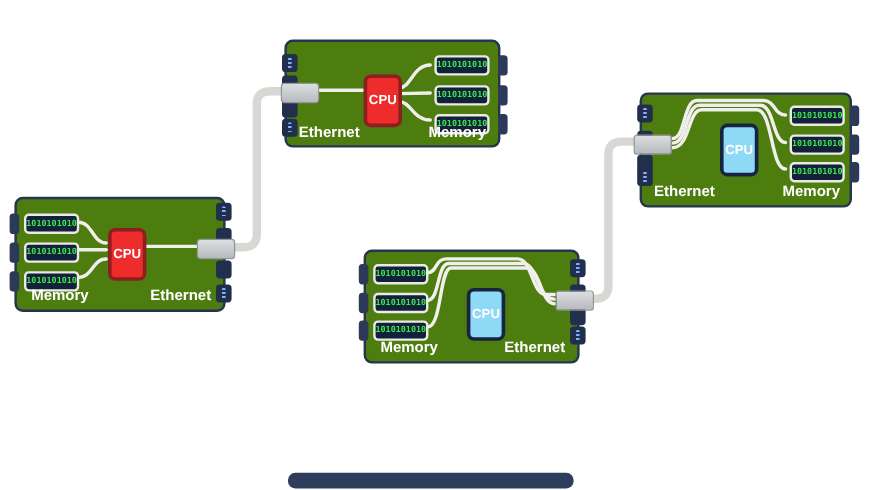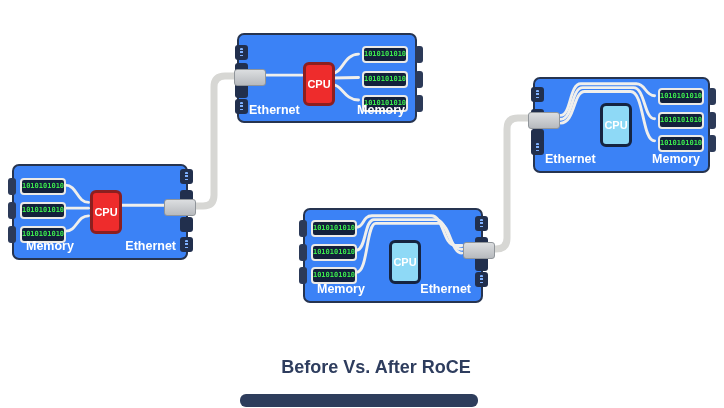--- a/index.html
+++ b/index.html
@@ -5,21 +5,21 @@
   html,body { margin:0; padding:0; }
   #stage {
     position:relative; width:724px; height:408px;
     background:#ffffff; overflow:hidden;
     font-family:"Liberation Sans", sans-serif;
   }
   #cables { position:absolute; left:0; top:0; z-index:0; }
   #cables path { stroke:#d7d7d4; stroke-width:7; fill:none; stroke-linecap:round; }
   .server {
     position:absolute; z-index:1; box-sizing:border-box;
-    background:#3b82f6; border:2px solid #263450; border-radius:7px;
+    background:#4d7c0f; border:2px solid #263450; border-radius:7px;
   }
   .lines { position:absolute; left:0; top:0; width:100%; height:100%; z-index:1; overflow:visible; pointer-events:none; }
   .lines path { stroke:#f0efec; stroke-width:3; fill:none; stroke-linecap:round; }
   .mem {
     position:absolute; width:46px; height:17px; z-index:3; box-sizing:border-box;
     background:#13203a; border:2px solid #eceae6; border-radius:4px;
     display:flex; align-items:center; justify-content:center;
   }
   .mem span {
     color:#3ce84e; font-family:"DejaVu Sans Mono", monospace;
@@ -197,16 +197,15 @@
         <span>1010101010</span>
       </div>
     <div class="cpu blue" style="left:65px;top:24px">
         <span>CPU</span>
       </div>
     <div class="plug" style="left:-7px;top:33px"></div>
     <div class="label" style="left:10px;bottom:5px">Ethernet</div>
     <div class="label" style="right:8px;bottom:5px">Memory</div>
   </div>
 
-  <div class="title">Before Vs. After RoCE</div>
   <div class="bottom-bar"></div>
 
 </div>
 
 </body></html>

